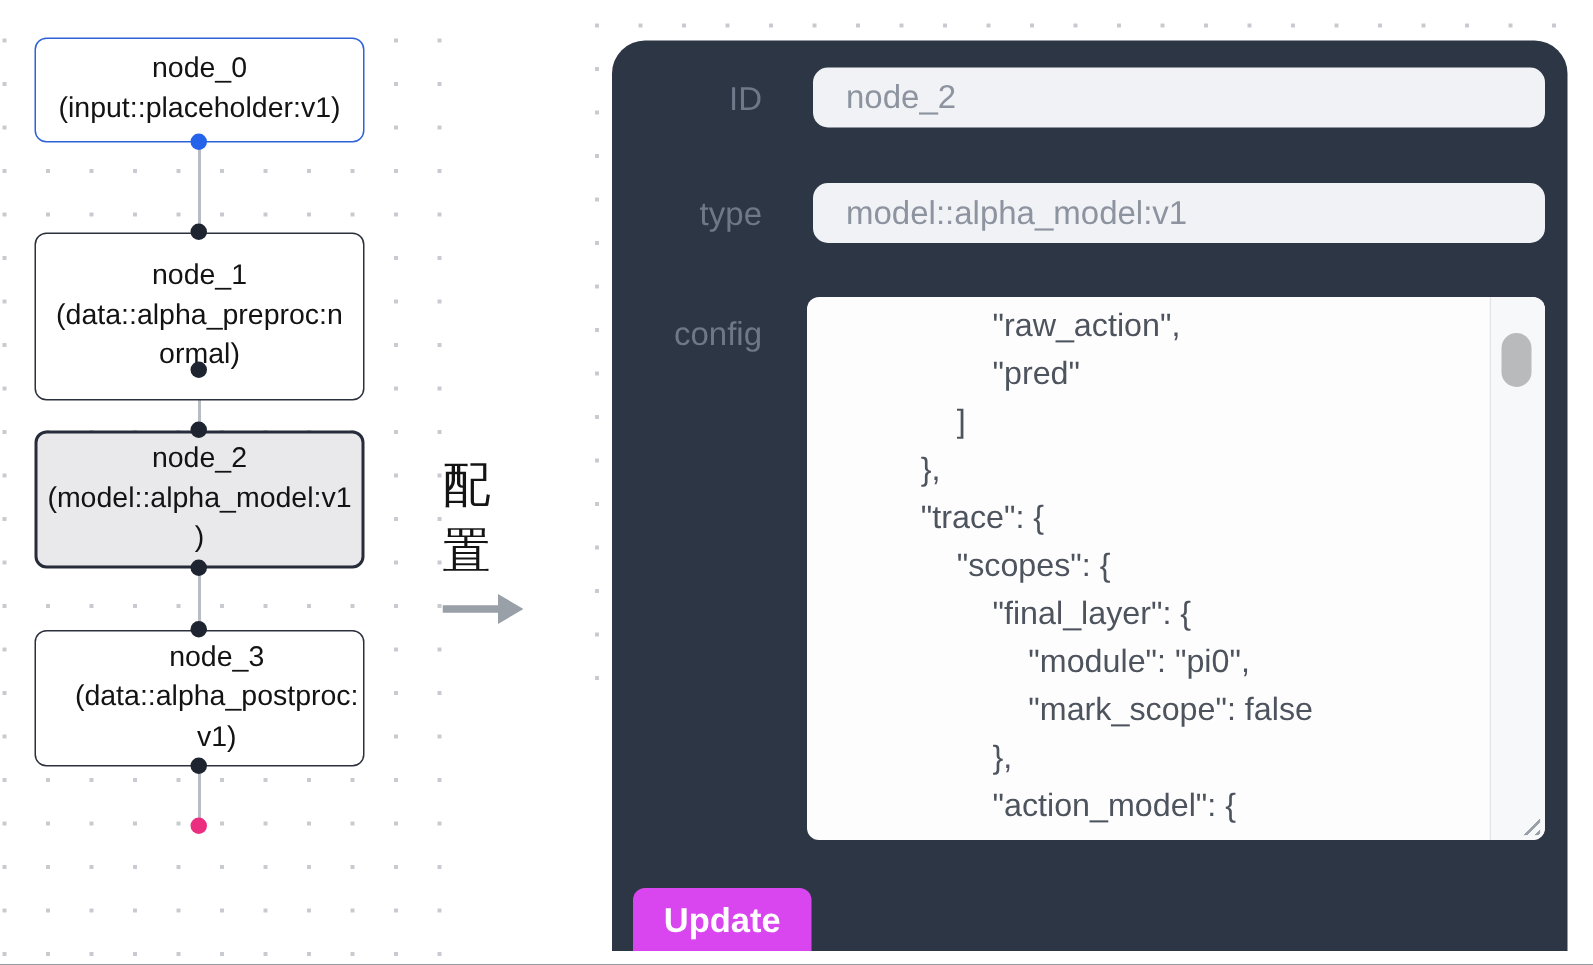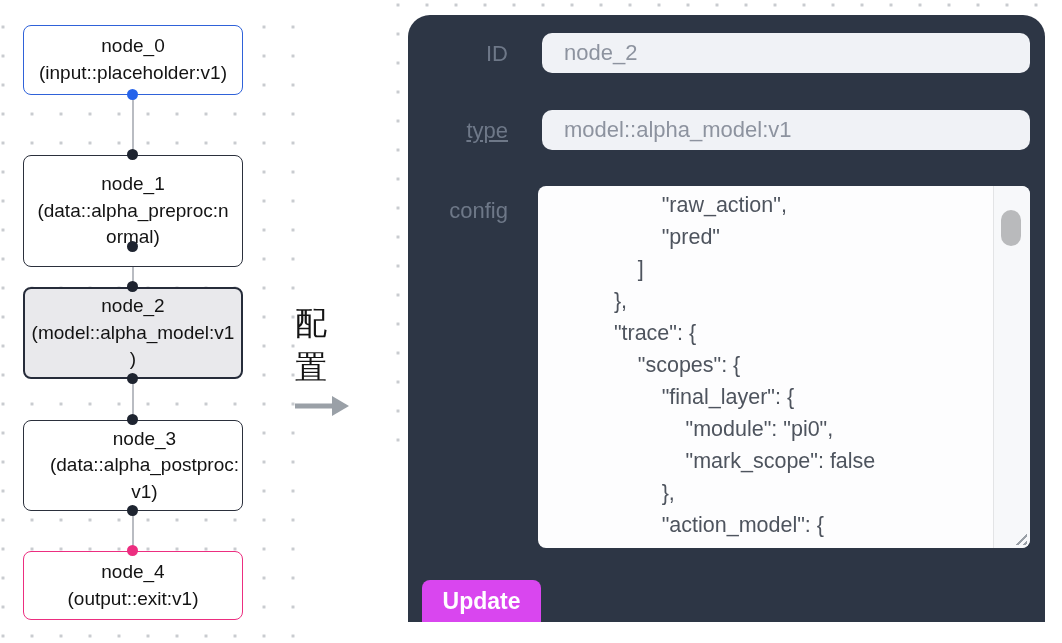--- a/index.html
+++ b/index.html
@@ -47,35 +47,35 @@
   .h-3t { top:414px; } .h-3b { top:505px; }
   .h-4t { top:545px; background:#ec2e80; }
 
   
   .annotation { position:absolute; left:295px; top:302px; width:64px; z-index:5; }
   .annotation-text { font-size:32px; color:#141414; letter-spacing:2px; }
   .annotation-arrow { display:block; margin-top:6px; }
 
   
   .canvas-right {
-    position:absolute; left:392px; top:0; width:670px; height:451px;
+    position:absolute; left:392px; top:12px; width:670px; height:451px;
     background-image: radial-gradient(circle, #c7cace 1.4px, rgba(0,0,0,0) 1.5px);
     background-size:29px 29px;
     background-position:-8.5px -9.5px;
   }
   .panel {
     position:absolute; left:16px; top:15px; width:637px; height:607px;
     background:#2d3645; border-radius:22px 22px 0 0;
   }
   .field-label {
     position:absolute; left:0; width:100px; text-align:right;
     color:#6e7888; font-size:22px;
   }
   .lbl-id     { top:26px; }
-  .lbl-type   { top:103px;text-decoration:underline; }
+  .lbl-type   { top:103px; }
   .lbl-config { top:183px; }
 
   .text-input {
     position:absolute; left:134px; width:488px; height:40px;
     background:#f0f2f6; border:none; outline:none; border-radius:10px;
     padding:0 16px 0 22px; font-size:22px; color:#8d939f;
     font-family:"Liberation Sans","DejaVu Sans",sans-serif;
   }
   .input-id   { top:18px; }
   .input-type { top:95px; }
@@ -135,24 +135,20 @@
   <div class="node node-2">
     <span class="node-label">node_2
 (model::alpha_model:v1
 )</span>
   </div>
   <div class="node node-3">
     <span class="node-label">node_3
 (data::alpha_postproc:
 v1)</span>
   </div>
-  <div class="node node-4">
-    <span class="node-label">node_4
-(output::exit:v1)</span>
-  </div>
 
   <div class="handle h-0b"></div>
   <div class="handle h-1t"></div>
   <div class="handle h-1b"></div>
   <div class="handle h-2t"></div>
   <div class="handle h-2b"></div>
   <div class="handle h-3t"></div>
   <div class="handle h-3b"></div>
   <div class="handle h-4t"></div>
 </div>

